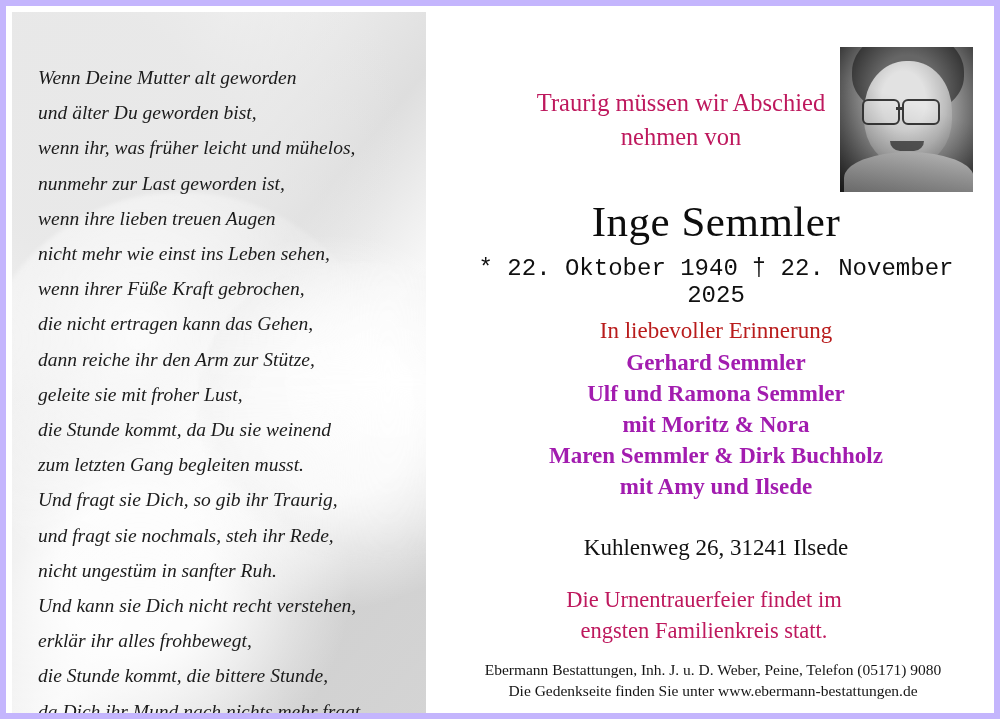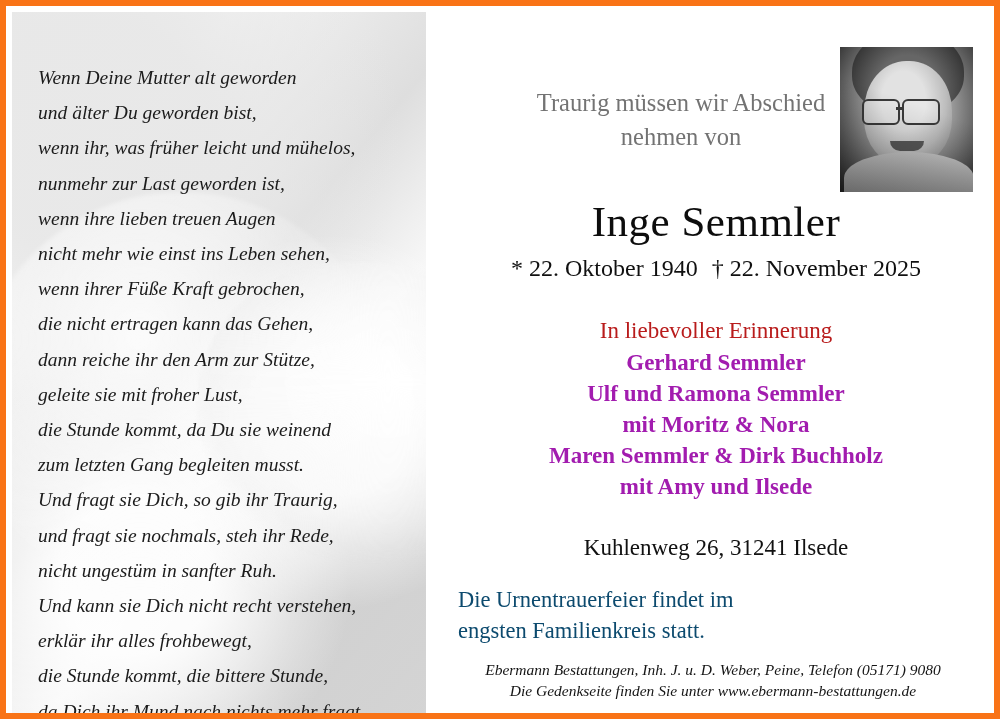--- a/index.html
+++ b/index.html
@@ -13,21 +13,21 @@
     font-family: "Liberation Serif", serif;
     color: #111111;
     overflow: hidden;
   }
 
   .card {
     position: relative;
     width: 1000px;
     height: 719px;
     box-sizing: border-box;
-    border: 6px solid #f97316;
+    border: 6px solid #c4b5fd;
     background: #ffffff;
     overflow: hidden;
   }
 
   
   .left-panel {
     position: absolute;
     left: 6px;
     top: 6px;
     width: 414px;
@@ -168,21 +168,21 @@
   }
 
   .intro {
     position: absolute;
     left: 40px;
     top: 74px;
     width: 430px;
     text-align: center;
     font-size: 24.5px;
     line-height: 34px;
-    color: #737373;
+    color: #be185d;
   }
 
   .name {
     position: absolute;
     left: 20px;
     top: 185px;
     width: 540px;
     text-align: center;
     font-size: 43px;
     font-weight: normal;
@@ -191,20 +191,21 @@
   }
 
   .dates {
     position: absolute;
     left: 20px;
     top: 243px;
     width: 540px;
     text-align: center;
     font-size: 24px;
     color: #101010;
+    font-family: Liberation Mono, monospace;
   }
   .dates .sep { display: inline-block; width: 14px; }
 
   .memory {
     position: absolute;
     left: 20px;
     top: 303px;
     width: 540px;
     text-align: center;
   }
@@ -225,35 +226,35 @@
     left: 20px;
     top: 523px;
     width: 540px;
     text-align: center;
     font-size: 23px;
     color: #111111;
   }
 
   .notice {
     position: absolute;
-    left: 32px;
+    left: 8px;
     top: 572px;
     width: 540px;
+    text-align: center;
     font-size: 22.5px;
     line-height: 31px;
-    color: #0c4a6e;
+    color: #be185d;
   }
 
   .footer {
     position: absolute;
     left: 420px;
     bottom: 12px;
     width: 574px;
     text-align: center;
-    font-style: italic;
   }
   .footer-line {
     font-size: 15.5px;
     line-height: 21px;
     color: #151515;
   }
 </style>
 </head>
 <body>
 

